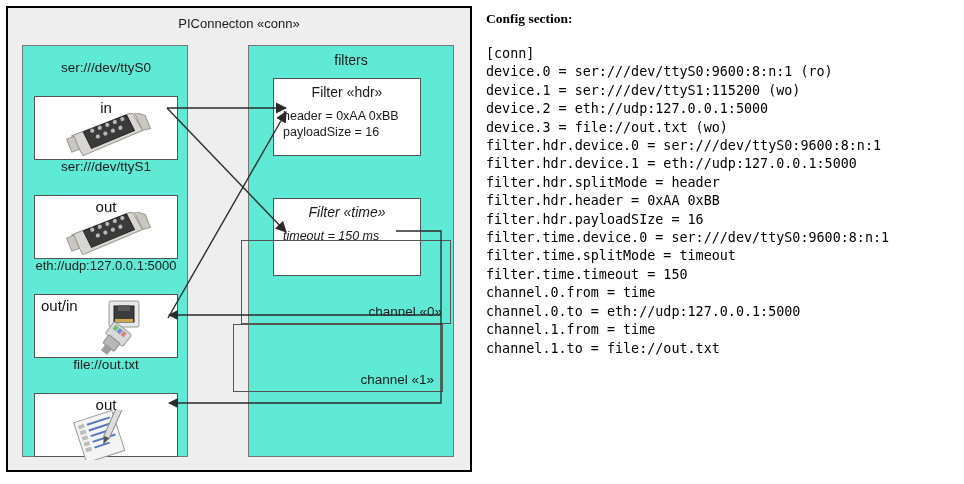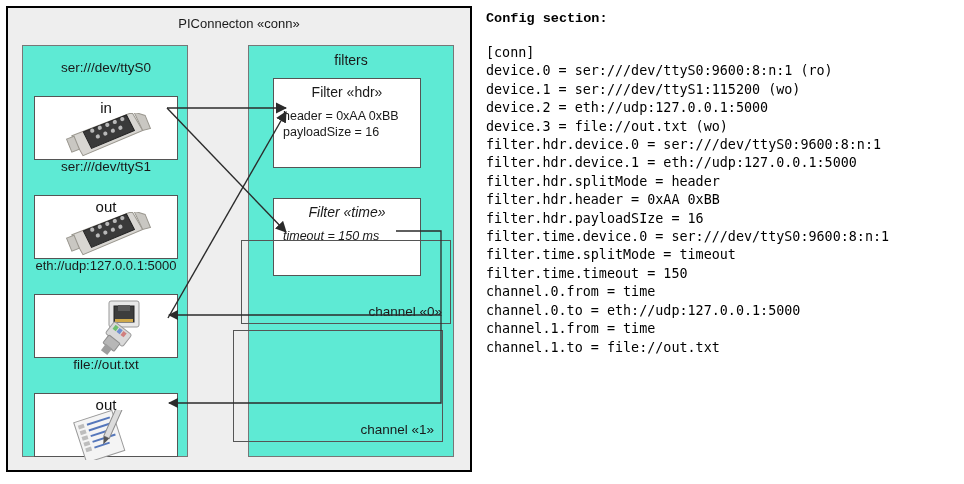--- a/index.html
+++ b/index.html
@@ -118,21 +118,21 @@
     pointer-events: none;
   }
 
   
   #config-pane {
     position: absolute;
     left: 484px; top: 8px;
     width: 476px; height: 468px;
   }
   #config-heading {
-    font-family: Liberation Mono, monospace;
+    font-family: Liberation Serif, serif;
     font-weight: bold;
     font-size: 13.5px;
     color: #000000;
     margin: 3px 0 0 2px;
   }
   #config-lines {
     margin: 18px 0 0 2px;
     font-family: "DejaVu Sans Mono", monospace;
     font-size: 13.4px;
     line-height: 18.4px;
@@ -193,20 +193,21 @@
             <path d="M4 16 L12 15 L14 29 L6 30 Z" fill="#c9c7c2" stroke="#9a978f" stroke-width="1"></path>
             <path d="M76 6 L86 12 L88 26 L80 26 Z" fill="#c9c7c2" stroke="#9a978f" stroke-width="1"></path>
           </g>
         </svg>
       </div>
     </div>
 
     <div class="device-group" style="top:212px;">
       <div class="device-label wide">eth://udp:127.0.0.1:5000</div>
       <div class="device-box io-left">
+        <div class="device-io">out/in</div>
         <svg class="device-icon" style="left:52px;top:4px;" width="66" height="58" viewBox="0 0 66 58">
           <rect x="22" y="2" width="30" height="26" rx="2" fill="#e8e8e8" stroke="#999" stroke-width="1"></rect>
           <rect x="27" y="7" width="20" height="16" fill="#3d3d3d" stroke="#222" stroke-width="1"></rect>
           <rect x="31" y="6" width="12" height="6" fill="#5a5a5a"></rect>
           <rect x="28" y="20" width="18" height="3" fill="#cfa94a"></rect>
           <g transform="rotate(38 28 38)">
             <rect x="18" y="26" width="22" height="15" rx="2" fill="#d9d9d9" stroke="#9a9a9a" stroke-width="1"></rect>
             <rect x="21" y="28" width="4" height="5" fill="#6fbf6f"></rect>
             <rect x="26" y="28" width="4" height="5" fill="#6f8fd0"></rect>
             <rect x="31" y="28" width="4" height="5" fill="#d07f7f"></rect>
@@ -240,40 +241,40 @@
             </g>
           </g>
         </svg>
       </div>
     </div>
   </div>
 
   <div id="filters-panel" class="panel">
     <div class="panel-title">filters</div>
 
-    <div class="filter-box" style="left:24px; top:32px; width:148px; height:90px;">
+    <div class="filter-box" style="left:24px; top:32px; width:148px; height:78px;">
       <div class="filter-title">Filter «hdr»</div>
       <div class="filter-props">
         <div>header = 0xAA 0xBB</div>
         <div>payloadSize = 16</div>
       </div>
     </div>
 
     <div class="filter-box" style="left:24px; top:152px; width:148px; height:78px;font-style:italic;">
       <div class="filter-title">Filter «time»</div>
       <div class="filter-props">
         <div>timeout = 150 ms</div>
       </div>
     </div>
 
     <div class="channel-region" style="left:-16px; top:194px; width:210px; height:84px;margin-left:8px;">
       <div class="channel-label">channel «0»</div>
     </div>
 
-    <div class="channel-region" style="left:-16px; top:284px; width:210px; height:112px;">
+    <div class="channel-region" style="left:-16px; top:278px; width:210px; height:68px;">
       <div class="channel-label">channel «1»</div>
     </div>
   </div>
 </div>
 
 <svg id="wire-layer">
   <defs>
     <marker id="ah" viewBox="0 0 10 10" refX="9" refY="5" markerWidth="8" markerHeight="8" orient="auto-start-reverse">
       <path d="M 0 0 L 10 5 L 0 10 z" fill="#2b2b2b"></path>
     </marker>

